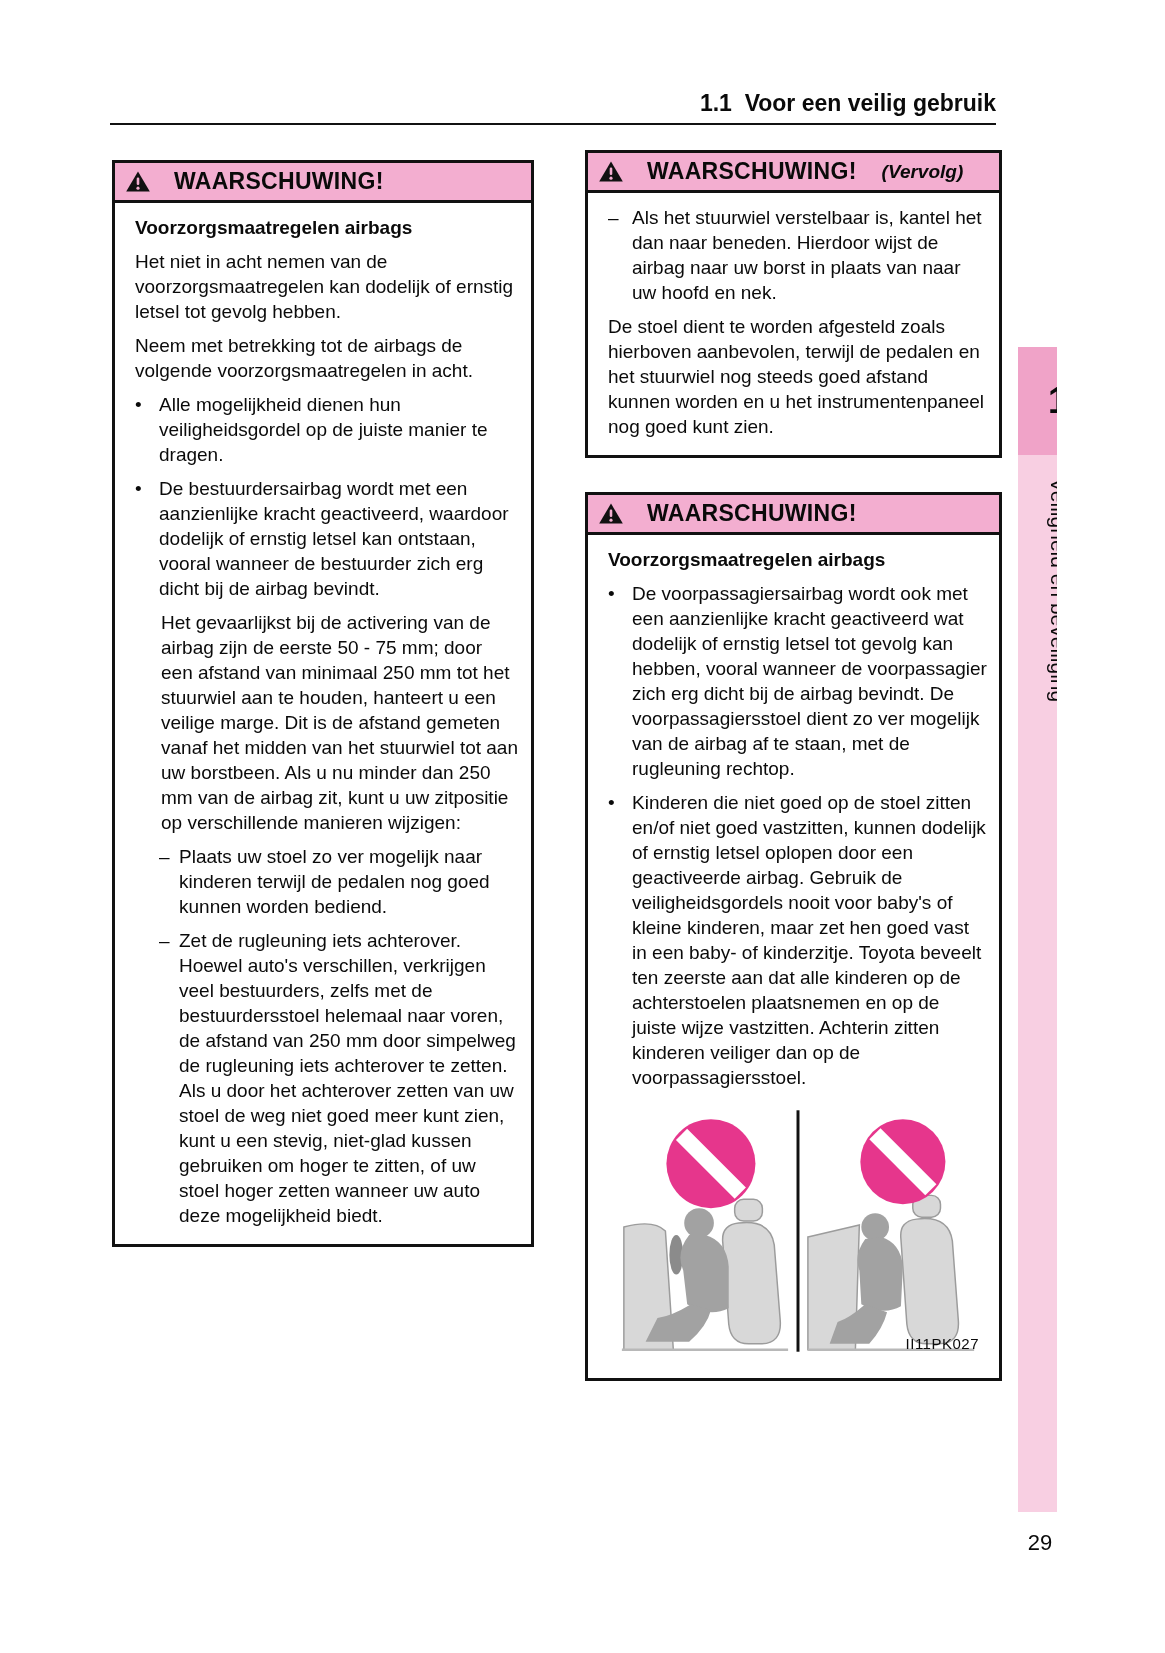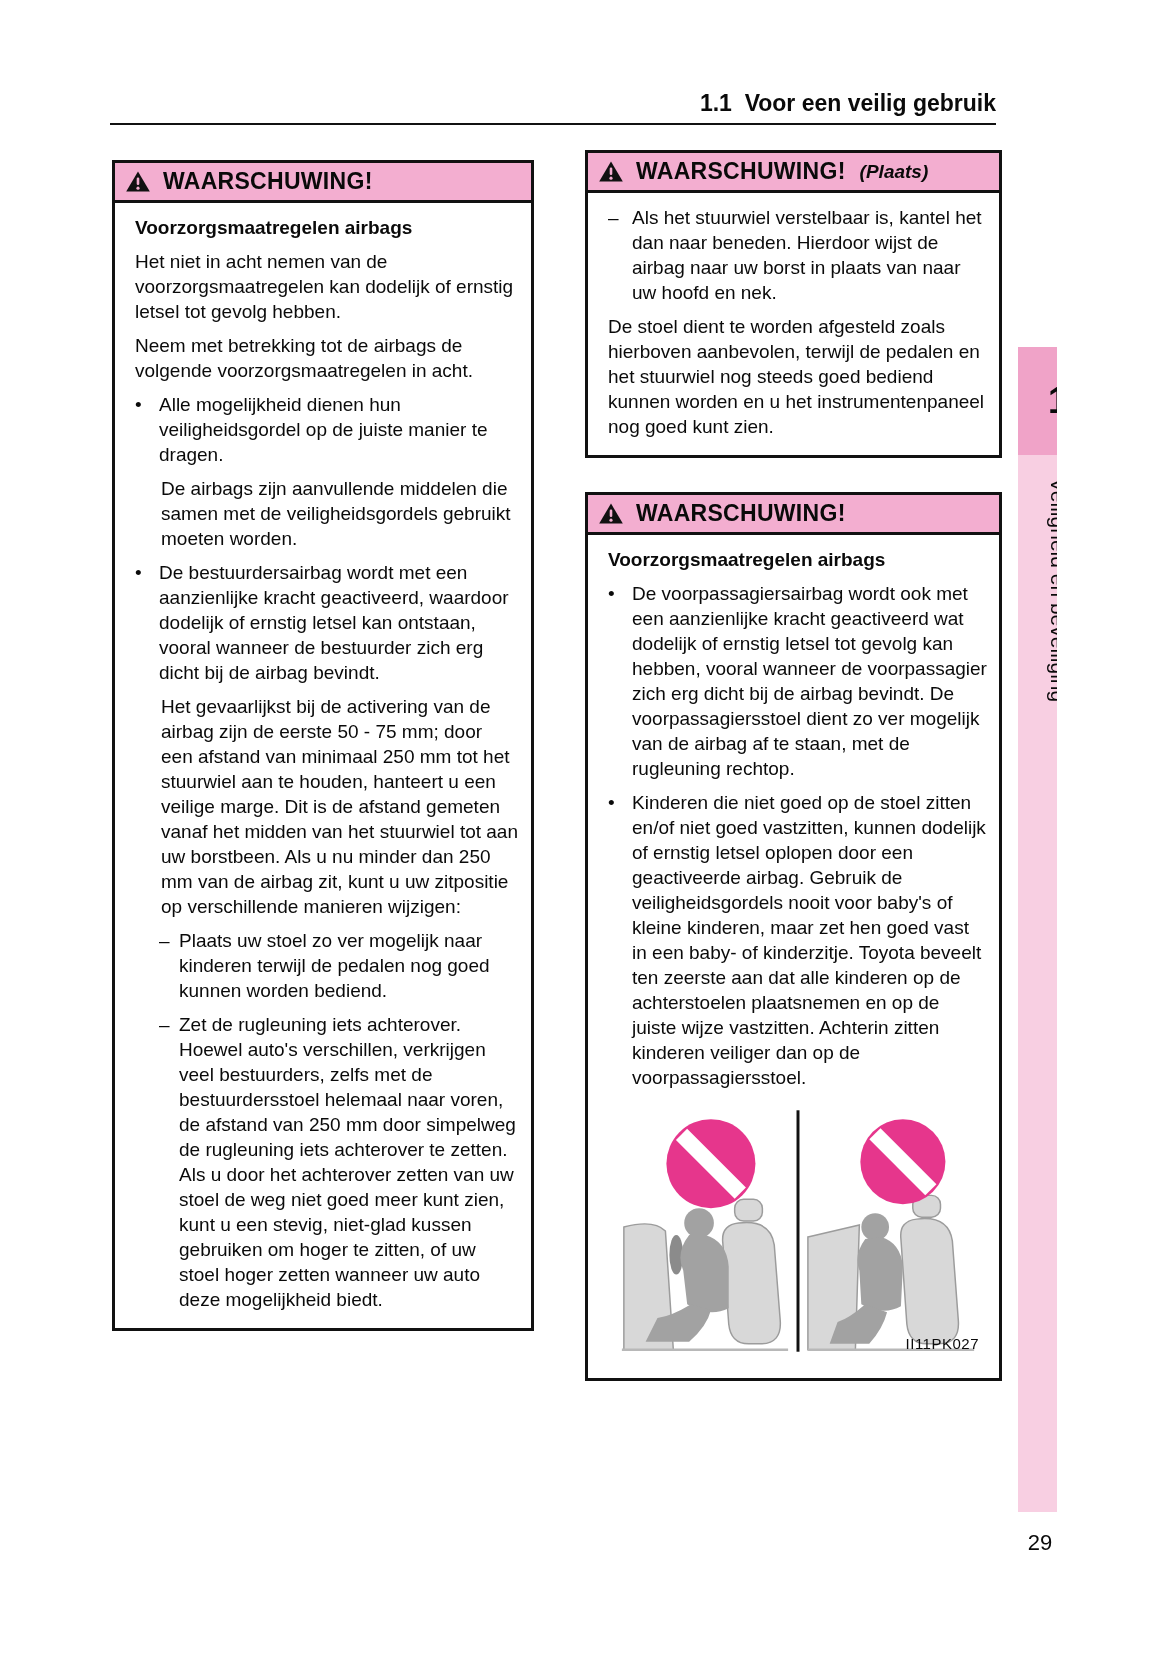--- a/index.html
+++ b/index.html
@@ -33,21 +33,21 @@
     border: 3px solid #111;
     background: #fff;
   }
   #left-warning { left: 112px; top: 160px; width: 416px; }
   #right-warning-continued { left: 585px; top: 150px; width: 411px; }
   #right-warning { left: 585px; top: 492px; width: 411px; }
 
   .warn-header {
     display: flex;
     align-items: center;
-    gap: 12px;
+    gap: 23px;
     background: #f3aed0;
     border-bottom: 3px solid #111;
     padding: 5px 10px;
   }
   .warn-icon { display: inline-flex; align-items: center; }
   .warn-title { font-size: 23px; font-weight: bold; letter-spacing: 0.3px; }
   .warn-suffix { font-size: 19px; font-weight: bold; font-style: italic; margin-left: 2px; }
 
   .warn-body {
     padding: 10px 12px 16px 20px;
@@ -122,21 +122,20 @@
       <span class="warn-title">WAARSCHUWING!</span>
     </div>
     <div class="warn-body">
       <div class="heading">Voorzorgsmaatregelen airbags</div>
       <div class="blk">Het niet in acht nemen van de voorzorgsmaatregelen kan dodelijk of ernstig letsel tot gevolg hebben.</div>
       <div class="blk">Neem met betrekking tot de airbags de volgende voorzorgsmaatregelen in acht.</div>
       <div class="blk row">
         <span class="marker">•</span>
         <span>Alle mogelijkheid dienen hun veiligheidsgordel op de juiste manier te dragen.</span>
       </div>
-      <div class="blk sub">De airbags zijn aanvullende middelen die samen met de veiligheidsgordels gebruikt moeten worden.</div>
       <div class="blk row">
         <span class="marker">•</span>
         <span>De bestuurdersairbag wordt met een aanzienlijke kracht geactiveerd, waardoor dodelijk of ernstig letsel kan ontstaan, vooral wanneer de bestuurder zich erg dicht bij de airbag bevindt.</span>
       </div>
       <div class="blk sub">Het gevaarlijkst bij de activering van de airbag zijn de eerste 50 - 75 mm; door een afstand van minimaal 250 mm tot het stuurwiel aan te houden, hanteert u een veilige marge. Dit is de afstand gemeten vanaf het midden van het stuurwiel tot aan uw borstbeen. Als u nu minder dan 250 mm van de airbag zit, kunt u uw zitpositie op verschillende manieren wijzigen:</div>
       <div class="blk row dash-indent">
         <span class="marker">–</span>
         <span>Plaats uw stoel zo ver mogelijk naar kinderen terwijl de pedalen nog goed kunnen worden bediend.</span>
       </div>
       <div class="blk row dash-indent">
@@ -149,28 +148,28 @@
   <section class="warn-box" id="right-warning-continued">
     <div class="warn-header">
       <span class="warn-icon">
         <svg viewBox="0 0 26 23" width="26" height="23">
           <path d="M13 1.5 L24.8 21.5 H1.2 Z" fill="#111"></path>
           <rect x="11.7" y="7.5" width="2.6" height="7.5" rx="1.2" fill="#f3aed0"></rect>
           <circle cx="13" cy="18.2" r="1.6" fill="#f3aed0"></circle>
         </svg>
       </span>
       <span class="warn-title">WAARSCHUWING!</span>
-      <span class="warn-suffix">(Plaats)</span>
+      <span class="warn-suffix">(Vervolg)</span>
     </div>
     <div class="warn-body">
       <div class="blk row" style="margin-top:2px;">
         <span class="marker">–</span>
         <span>Als het stuurwiel verstelbaar is, kantel het dan naar beneden. Hierdoor wijst de airbag naar uw borst in plaats van naar uw hoofd en nek.</span>
       </div>
-      <div class="blk">De stoel dient te worden afgesteld zoals hierboven aanbevolen, terwijl de pedalen en het stuurwiel nog steeds goed bediend kunnen worden en u het instrumentenpaneel nog goed kunt zien.</div>
+      <div class="blk">De stoel dient te worden afgesteld zoals hierboven aanbevolen, terwijl de pedalen en het stuurwiel nog steeds goed afstand kunnen worden en u het instrumentenpaneel nog goed kunt zien.</div>
     </div>
   </section>
 
   <section class="warn-box" id="right-warning">
     <div class="warn-header">
       <span class="warn-icon">
         <svg viewBox="0 0 26 23" width="26" height="23">
           <path d="M13 1.5 L24.8 21.5 H1.2 Z" fill="#111"></path>
           <rect x="11.7" y="7.5" width="2.6" height="7.5" rx="1.2" fill="#f3aed0"></rect>
           <circle cx="13" cy="18.2" r="1.6" fill="#f3aed0"></circle>

